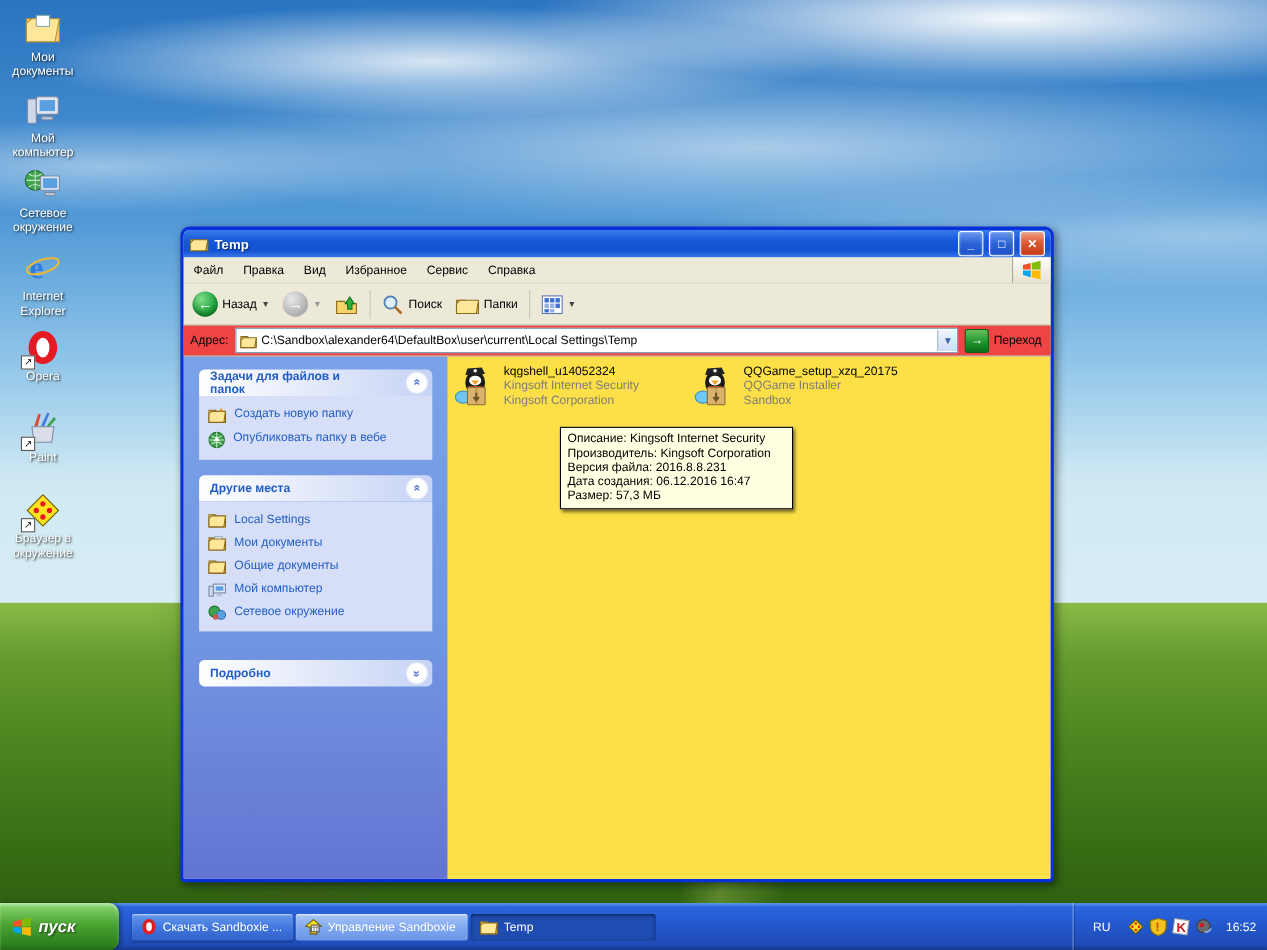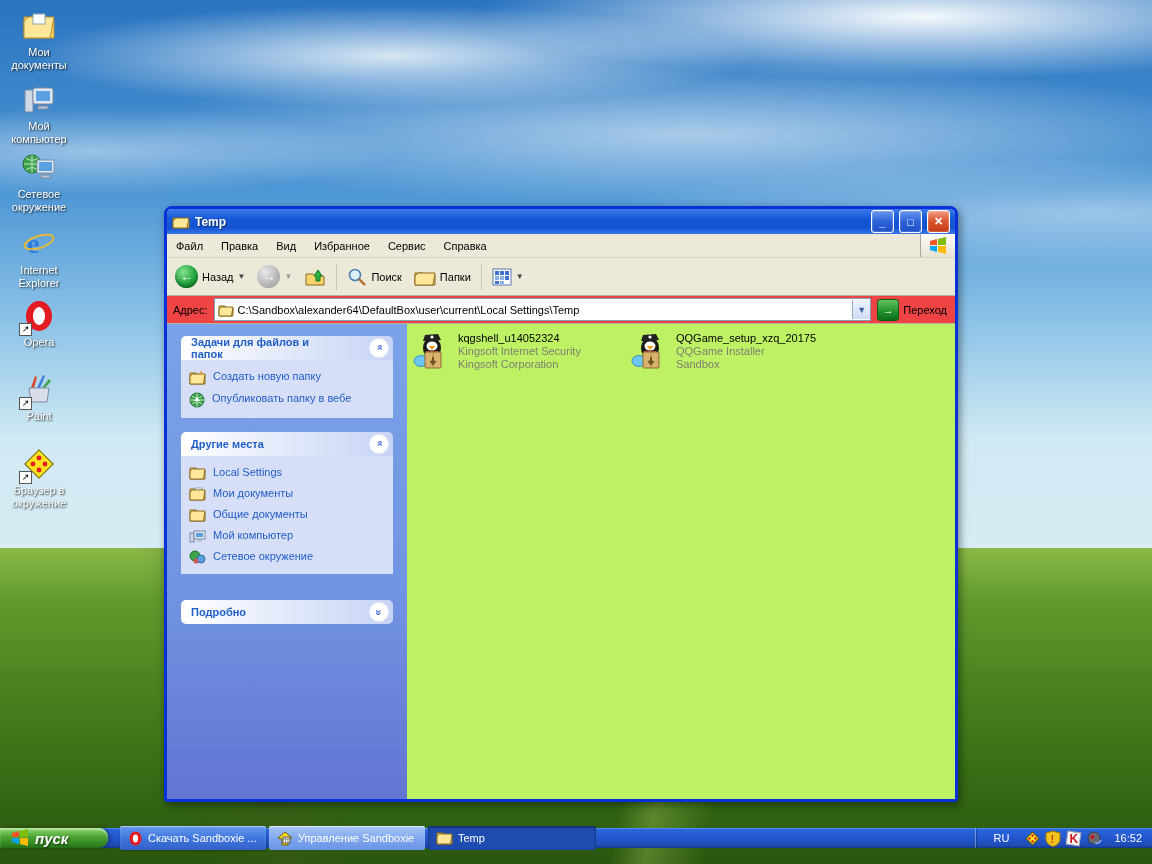--- a/index.html
+++ b/index.html
@@ -61,29 +61,29 @@
   .panel{margin-bottom:14px;}
   .phead{height:24px;border-radius:5px 5px 0 0;background:linear-gradient(90deg,#ffffff,#c6d3f5);display:flex;align-items:center;padding:0 4px 0 10px;gap:46px;}
   .phead .pt{flex:1;color:#215dc6;font-weight:bold;}
   .chev{width:18px;height:18px;border-radius:50%;background:#fff;border:1px solid #e9eefb;display:flex;align-items:center;justify-content:center;color:#4d6fd0;font-weight:bold;}
   .chev i{font-style:normal;display:inline-block;transform:rotate(-90deg);letter-spacing:-1px;font-size:11px;}
   .chev.down i{transform:rotate(90deg);}
   .pbody{background:#d6dff7;padding:10px 6px 10px 8px;display:flex;flex-direction:column;gap:7px;}
   .pitem{display:flex;gap:7px;align-items:flex-start;color:#215dc6;line-height:13px;cursor:pointer;}
   .pitem svg{flex:0 0 auto;}
 
-  .filearea{flex:1;background:#bef264;position:relative;}
+  .filearea{flex:1;background:#fde047;position:relative;}
   .ftile{position:absolute;display:flex;gap:7px;align-items:flex-start;}
   .ftile .fname{color:#000;line-height:13px;}
   .ftile .fmeta{color:#7e7e72;line-height:13px;}
 
   .tooltip{position:absolute;left:102px;top:64px;width:198px;background:#ffffe1;border:1px solid #000;box-shadow:2px 2px 3px rgba(0,0,0,.55);padding:4px 6px;color:#000;line-height:13px;}
 
   
-  .taskbar{position:absolute;left:0;bottom:16px;width:1152px;height:20px;display:flex;align-items:stretch;
+  .taskbar{position:absolute;left:0;bottom:0;width:1152px;height:43px;display:flex;align-items:stretch;
     background:linear-gradient(180deg,#5c9cf5 0%,#2a66dd 8%,#2458cf 45%,#1e4cb5 88%,#15378c 100%);}
   .startbtn{width:98px;display:flex;align-items:center;gap:5px;padding-left:10px;border-radius:0 9px 9px 0;
     background:linear-gradient(180deg,#8ed973 0%,#4aa431 45%,#2f8220 85%,#256b18 100%);
     box-shadow:inset 0 2px 2px rgba(255,255,255,.4), 2px 0 4px rgba(0,0,0,.35);}
   .startbtn .st{color:#fff;font-weight:bold;font-style:italic;font-size:15px;text-shadow:1px 1px 2px rgba(0,0,0,.6);}
   .tasks{display:flex;align-items:center;gap:3px;margin-left:12px;}
   .task{height:24px;display:flex;align-items:center;gap:5px;padding:0 8px;border-radius:2px;color:#fff;white-space:nowrap;overflow:hidden;}
   .task.raised{width:130px;background:linear-gradient(180deg,#659aee 0%,#3e74dc 55%,#3261c8 100%);box-shadow:inset 0 1px 1px rgba(255,255,255,.5),0 1px 2px rgba(0,0,0,.3);}
   .task.light{width:140px;background:linear-gradient(180deg,#cfe0fa 0%,#9cbbf2 60%,#86a8ea 100%);color:#0a246a;box-shadow:inset 0 1px 1px rgba(255,255,255,.7);color:#fff;background:linear-gradient(180deg,#a8c6f7 0%,#7aa3ee 60%,#6a95e6 100%);}
   .task.pressed{width:152px;background:#1e4cb0;box-shadow:inset 0 1px 3px rgba(0,0,0,.55);}
@@ -396,20 +396,27 @@
             <line x1="20" y1="20" x2="20" y2="36" stroke="#b08c44"></line>
             <path d="M20 25v6M17.5 29l2.5 3 2.5-3" stroke="#6e5422" stroke-width="2" fill="none"></path>
           </svg>
           <span>
             <div class="fname">QQGame_setup_xzq_20175</div>
             <div class="fmeta">QQGame Installer</div>
             <div class="fmeta">Sandbox</div>
           </span>
         </div>
 
+        <div class="tooltip">
+          <div>Описание: Kingsoft Internet Security</div>
+          <div>Производитель: Kingsoft Corporation</div>
+          <div>Версия файла: 2016.8.8.231</div>
+          <div>Дата создания: 06.12.2016 16:47</div>
+          <div>Размер: 57,3 МБ</div>
+        </div>
       </div>
     </div>
   </div>
 
   <div class="taskbar">
     <div class="startbtn">
       <svg width="20" height="20" viewBox="0 0 20 20">
           <path d="M2 5l7-2v6H2z" fill="#f35325"></path>
           <path d="M10 3l8-2v8h-8z" fill="#81bc06"></path>
           <path d="M2 10h7v6l-7-2z" fill="#05a6f0"></path>

